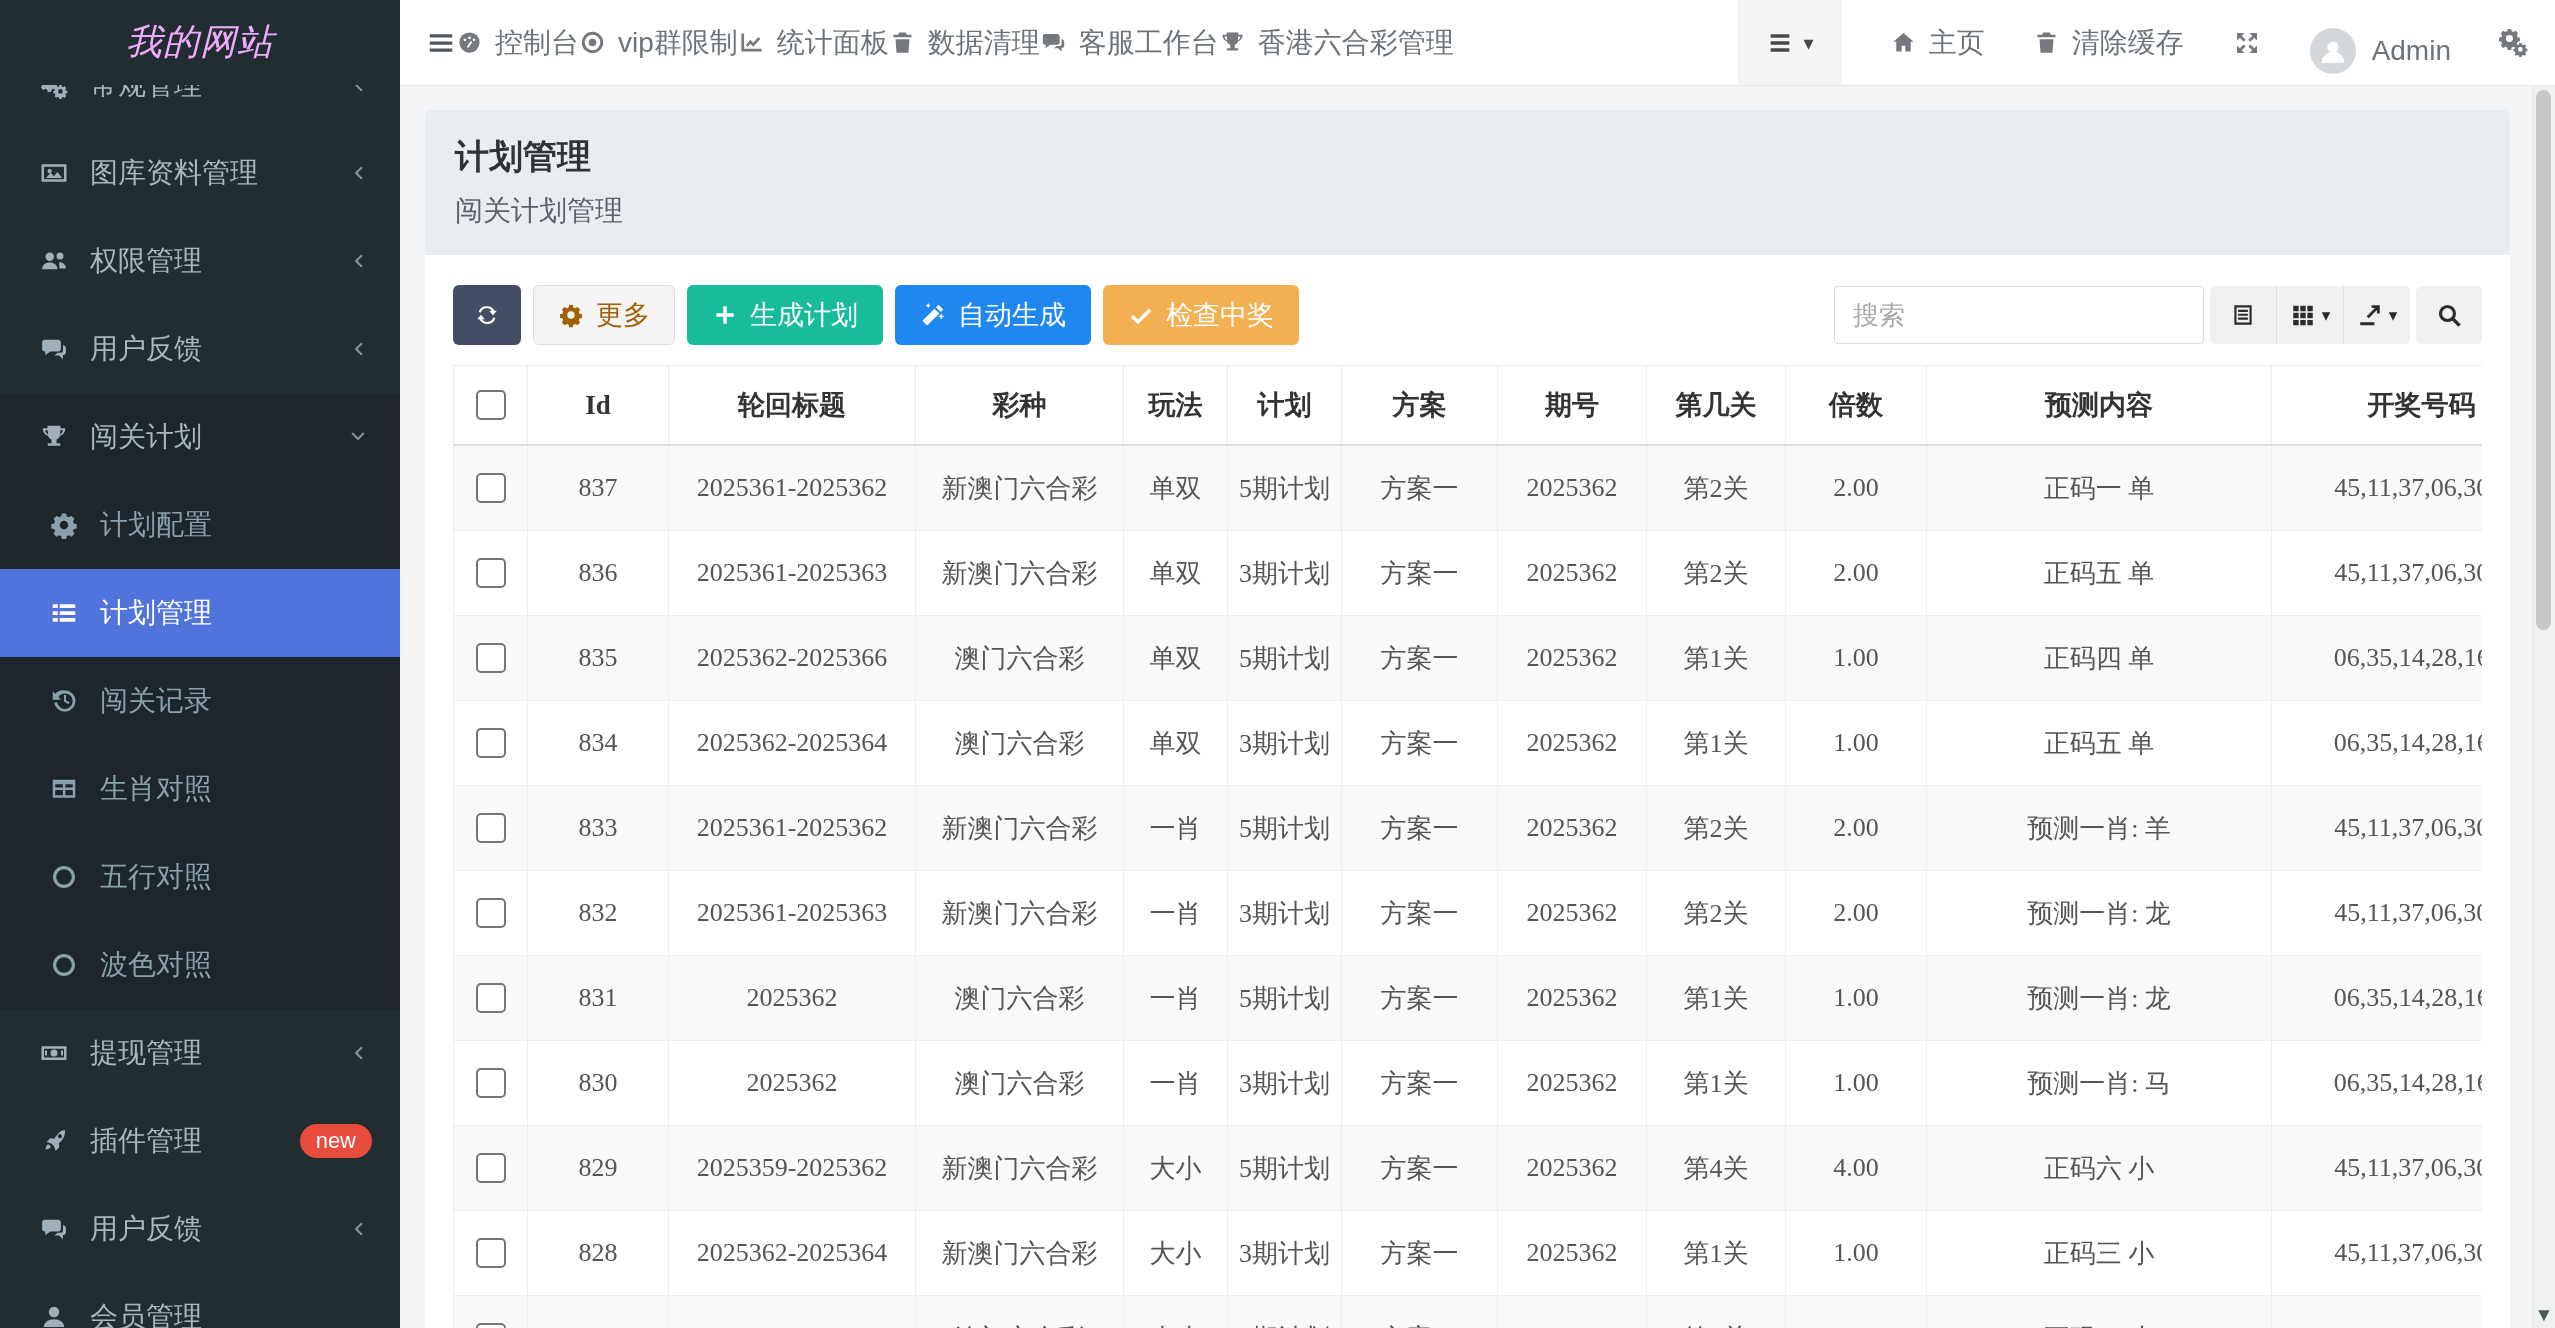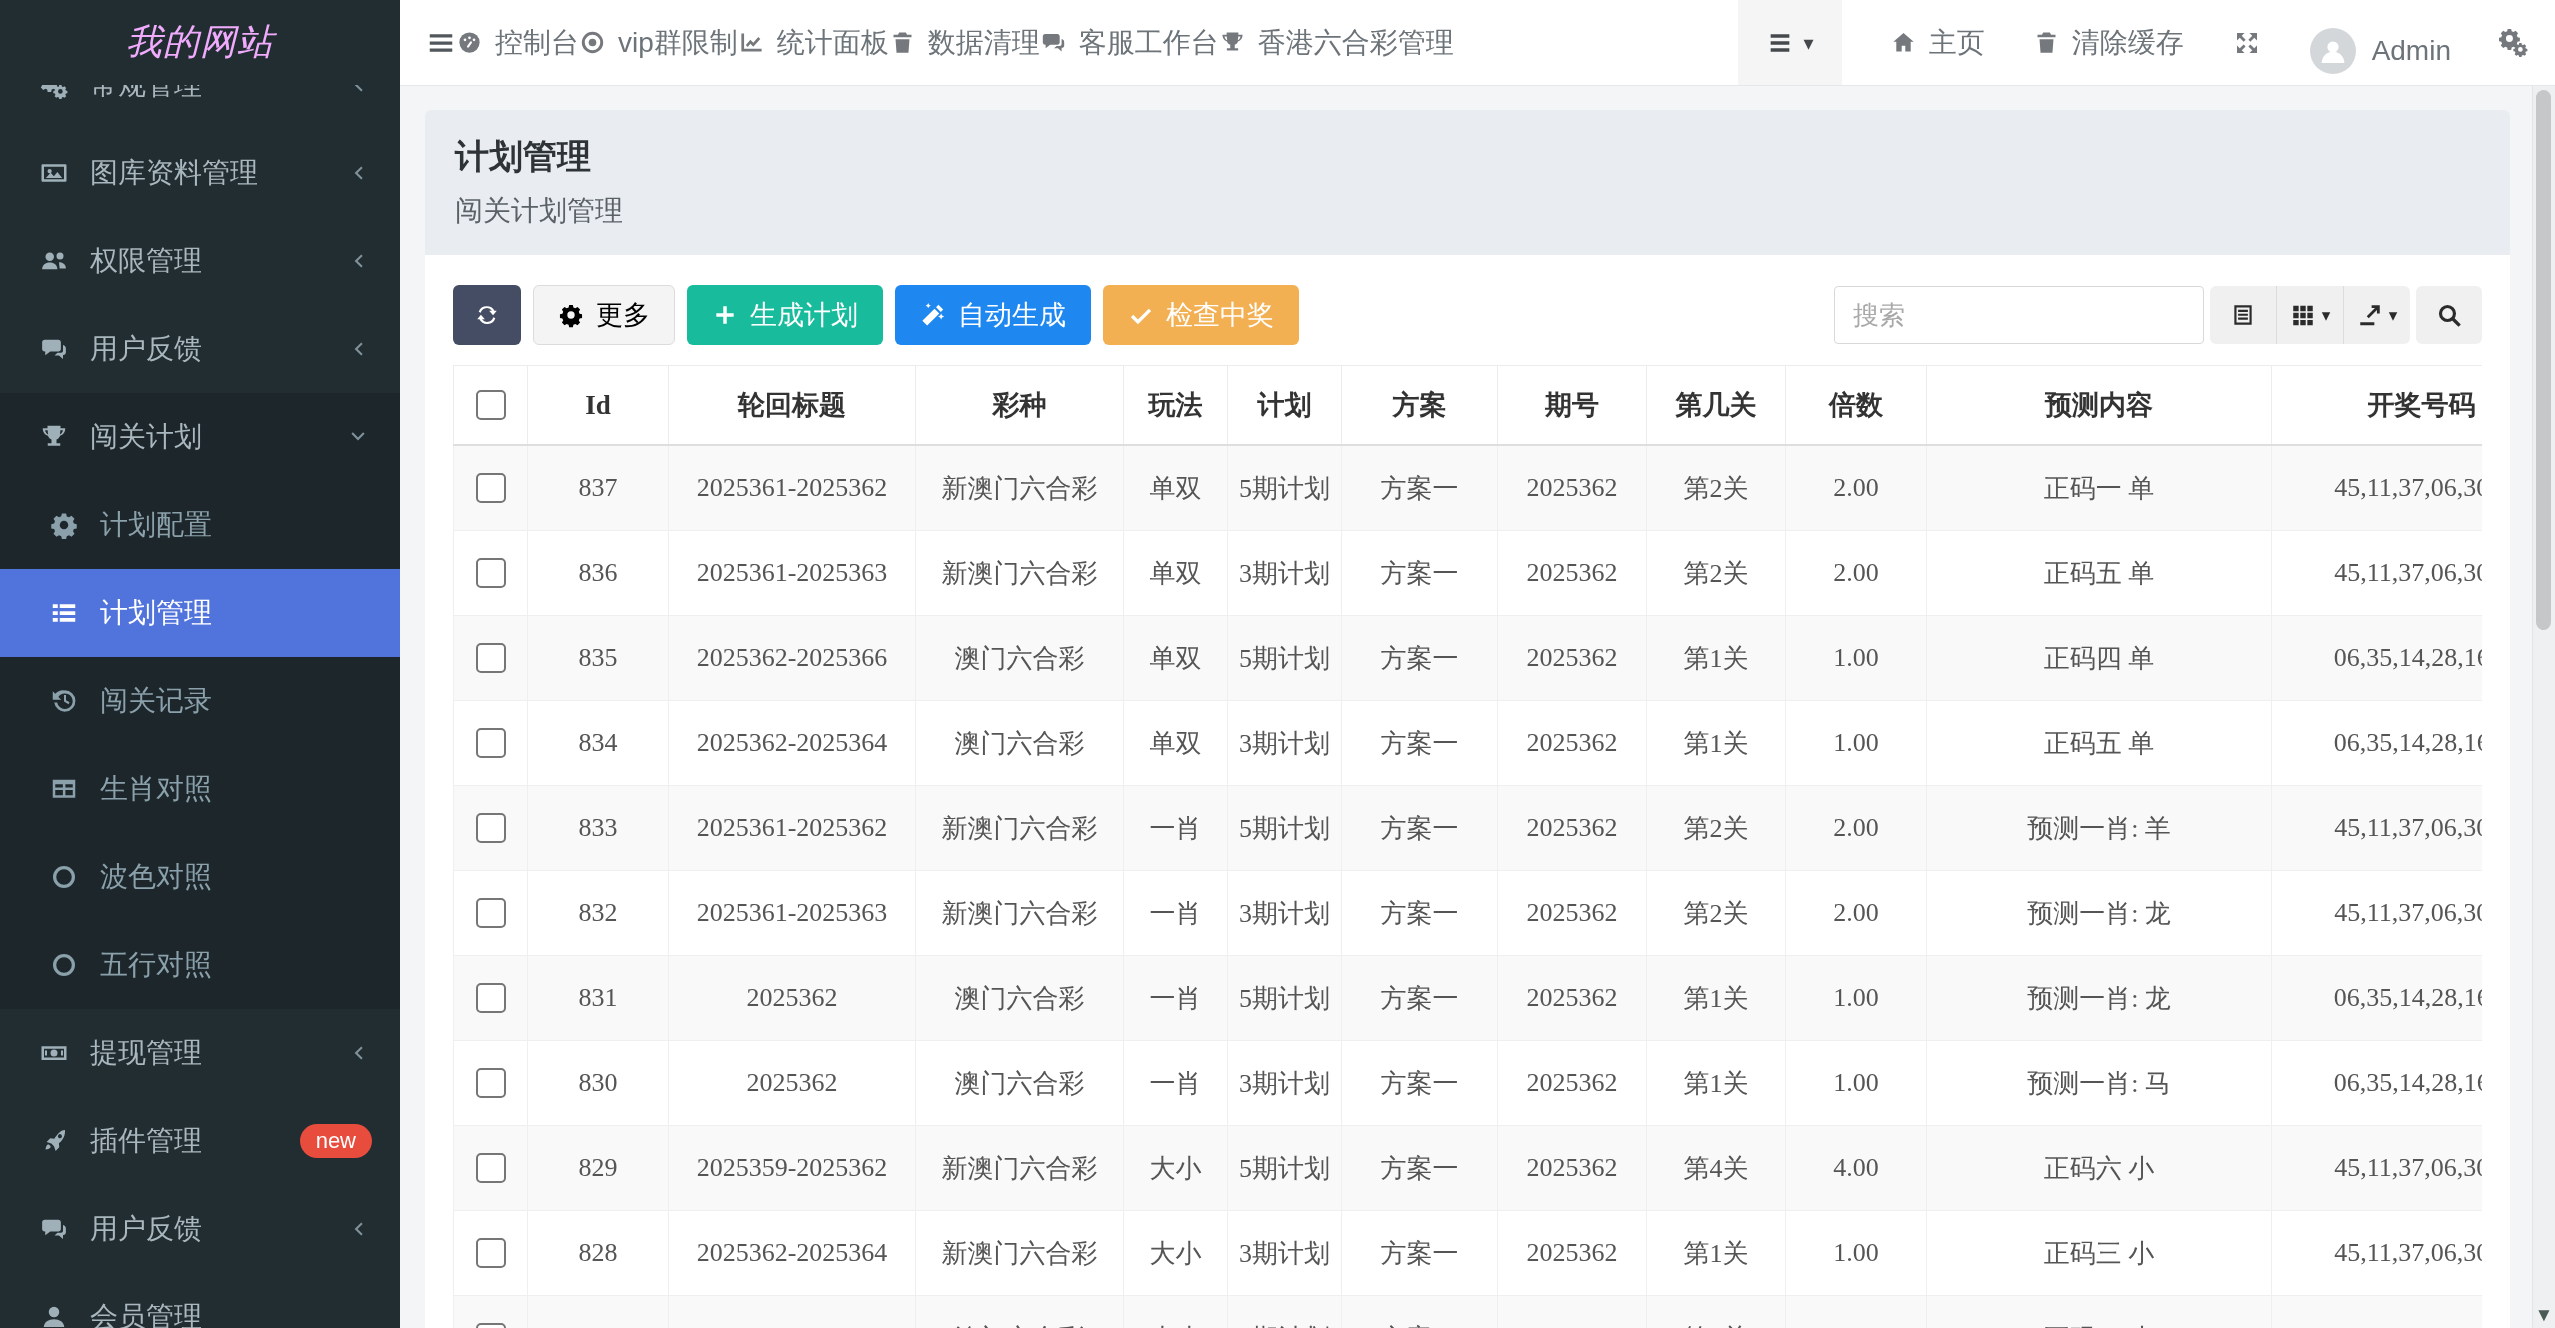--- a/index.html
+++ b/index.html
@@ -35,21 +35,21 @@
   
   .page-head{position:absolute;left:425px;top:110px;width:2085px;height:145px;background:#e9edf2;border-radius:6px 6px 0 0;box-sizing:border-box;padding:24px 0 0 30px;z-index:1;}
   .page-title{font-size:34px;font-weight:bold;color:#2e3338;margin:0;}
   .page-sub{font-size:28px;color:#5a6268;margin-top:12px;}
   
   .card{position:absolute;left:425px;top:255px;width:2085px;height:1073px;background:#fff;overflow:hidden;z-index:2;}
   .toolbar{position:absolute;top:30px;left:28px;right:28px;display:flex;align-items:center;}
   .btn{height:60px;border-radius:6px;display:inline-flex;align-items:center;gap:12px;font-size:27px;padding:0 24px;margin-right:12px;border:1px solid transparent;box-sizing:border-box;cursor:pointer;white-space:nowrap;}
   .btn .mic{font-size:26px;display:flex;}
   .btn-dark{background:#454d64;color:#fff;padding:0 20px;}
-  .btn-light{background:#f4f4f4;border-color:#dcdcdc;color:#000000;text-align:right;}
+  .btn-light{background:#f4f4f4;border-color:#dcdcdc;color:#a16207;text-align:right;}
   .btn-green{background:#18bc9c;color:#fff;}
   .btn-blue{background:#1e87f0;color:#fff;}
   .btn-orange{background:#f2b053;color:#fff;}
   .toolbar-right{margin-left:auto;display:flex;align-items:flex-end;gap:6px;}
   .search-input{width:370px;height:58px;border:1px solid #d9d9d9;border-radius:4px;font-size:26px;padding:0 18px;color:#333;outline:none;box-sizing:border-box;font-family:inherit;}
   .search-input::placeholder{color:#a8a8a8;}
   .view-group{display:flex;background:#f0f0f0;border-radius:6px;overflow:hidden;}
   .vbtn{width:66px;height:58px;display:flex;align-items:center;justify-content:center;color:#2b2b2b;font-size:26px;border-right:1px solid #dcdcdc;cursor:pointer;gap:6px;}
   .vbtn:last-child{border-right:none;}
   .vbtn .caret{font-size:17px;color:#2b2b2b;}
@@ -181,29 +181,29 @@
                 </svg>
               </span>
               <span>生肖对照</span>
             </div>
             <div class="sitem">
               <span class="mic">
                 <svg class="ic" viewBox="0 0 24 24">
                   <circle cx="12" cy="12" r="7.5" fill="none" stroke="currentColor" stroke-width="2.6"></circle>
                 </svg>
               </span>
-              <span>波色对照</span>
+              <span>五行对照</span>
             </div>
             <div class="sitem">
               <span class="mic">
                 <svg class="ic" viewBox="0 0 24 24">
                   <circle cx="12" cy="12" r="7.5" fill="none" stroke="currentColor" stroke-width="2.6"></circle>
                 </svg>
               </span>
-              <span>五行对照</span>
+              <span>波色对照</span>
             </div>
           </div>
         </div>
         <div class="sitem">
           <span class="mic">
             <svg class="ic" viewBox="0 0 24 24">
               <path d="M2 6.5h20v11H2zm2 2v7h16v-7zm8 .7a2.8 2.8 0 1 1 0 5.6 2.8 2.8 0 0 1 0-5.6zM4.8 10h1.6v4H4.8zm12.8 0h1.6v4h-1.6z"></path>
             </svg>
           </span>
           <span>提现管理</span>

